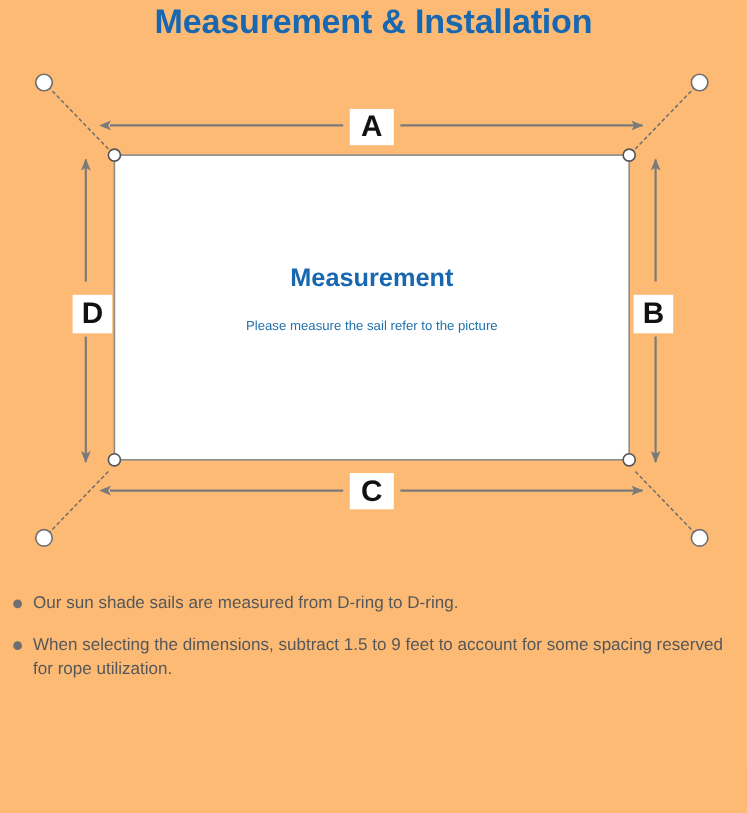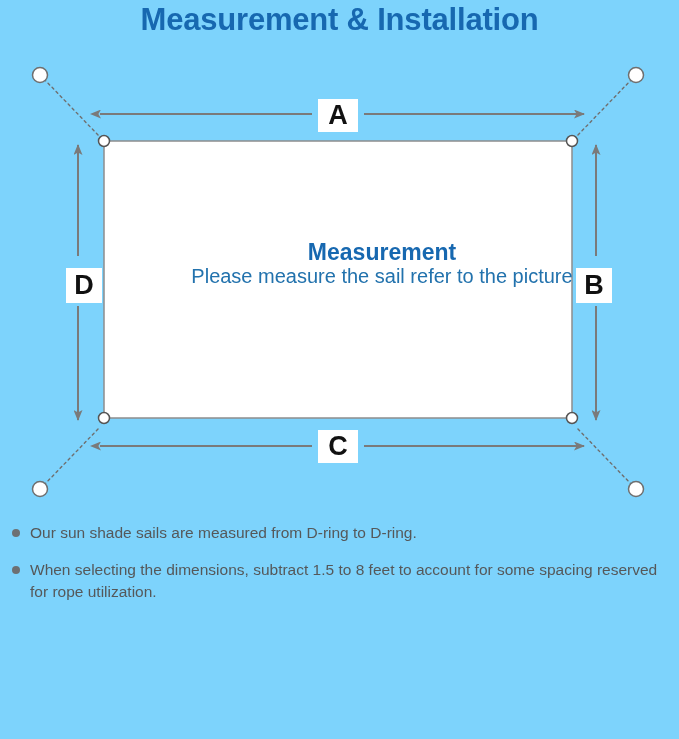--- a/index.html
+++ b/index.html
@@ -12,21 +12,21 @@
     width: 679px;
     height: 739px;
     font-family: "Liberation Sans", sans-serif;
     color: #4a4a4a;
     overflow: hidden;
   }
   .page {
     position: relative;
     width: 679px;
     height: 739px;
-    background: #7dd3fc;
+    background: #fdba74;
   }
 
   
   .title {
     position: absolute;
     left: 0;
     top: 0;
     width: 679px;
     height: 44px;
     line-height: 40px;
@@ -50,35 +50,34 @@
     display: block;
   }
 
   .center-label {
     position: absolute;
     left: 104px;
     top: 190px;
     width: 468px;
     text-align: center;
     pointer-events: none;
-    padding-left: 44px;
   }
   .center-title {
     font-size: 23px;
     font-weight: bold;
     color: #1768b0;
     line-height: 28px;
     white-space: nowrap;
   }
   .center-sub {
-    font-size: 20px;
+    font-size: 12px;
     font-weight: normal;
     color: #2272ad;
     line-height: 20px;
-    margin-top: 0;
+    margin-top: 20px;
     white-space: nowrap;
   }
 
   .dim-letter {
     position: absolute;
     font-size: 27px;
     font-weight: bold;
     color: #111111;
     line-height: 1;
     text-align: center;
@@ -111,20 +110,21 @@
     left: 12px;
     top: 7px;
     width: 8px;
     height: 8px;
     border-radius: 50%;
     background: #6d7073;
   }
   .note-text {
     display: block;
     padding-right: 6px;
+    margin-top: 16px;
   }
 </style>
 </head>
 <body>
 
 <div class="page">
 
   <div class="title">Measurement &amp; Installation</div>
 
   <div class="diagram">
@@ -197,20 +197,20 @@
   <div class="notes">
 
     <div class="note-item">
       <span class="note-bullet"></span>
       <span class="note-text">Our sun shade sails are measured from D-ring to D-ring.</span>
     </div>
 
 
     <div class="note-item">
       <span class="note-bullet"></span>
-      <span class="note-text">When selecting the dimensions, subtract 1.5 to 8 feet to account for some spacing reserved for rope utilization.</span>
+      <span class="note-text">When selecting the dimensions, subtract 1.5 to 9 feet to account for some spacing reserved for rope utilization.</span>
     </div>
 
 
 
   </div>
 
 </div>
 
 </body></html>

